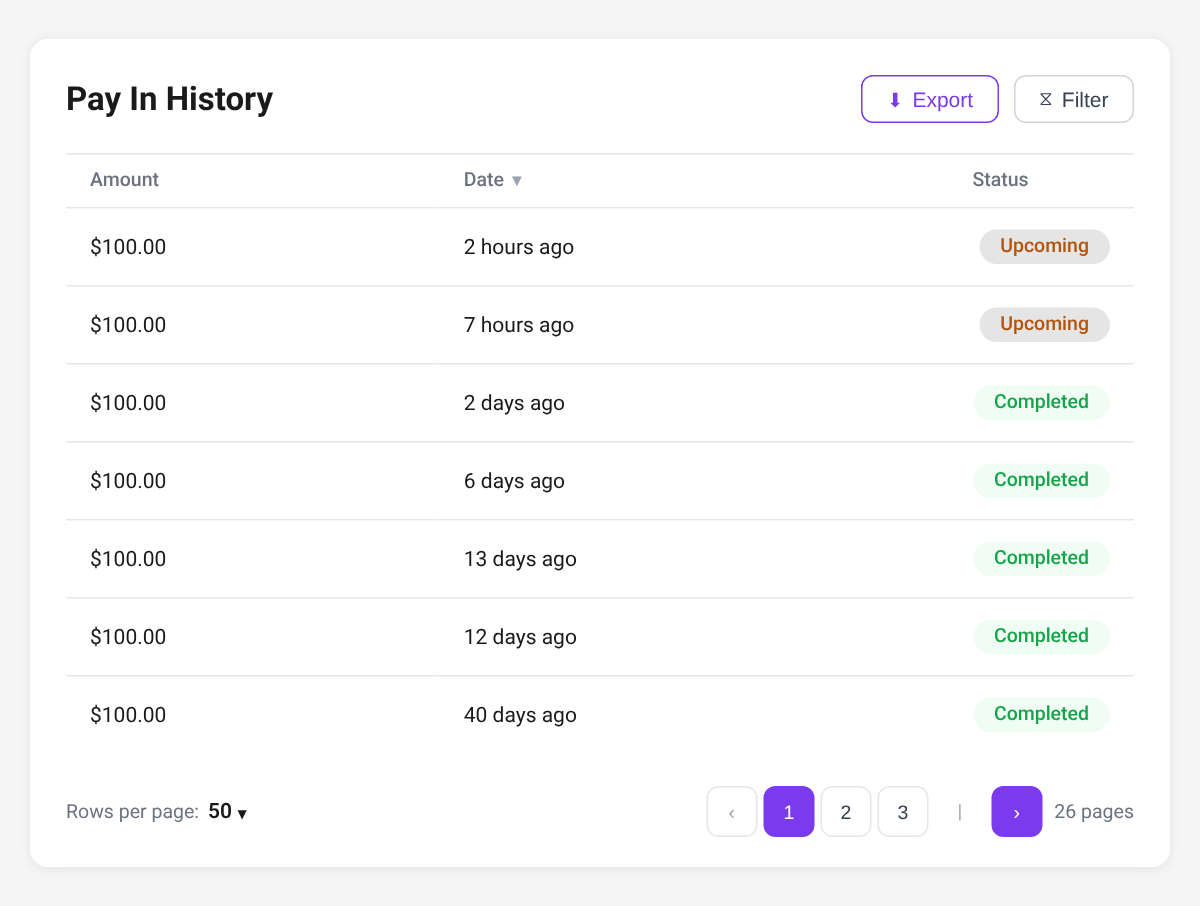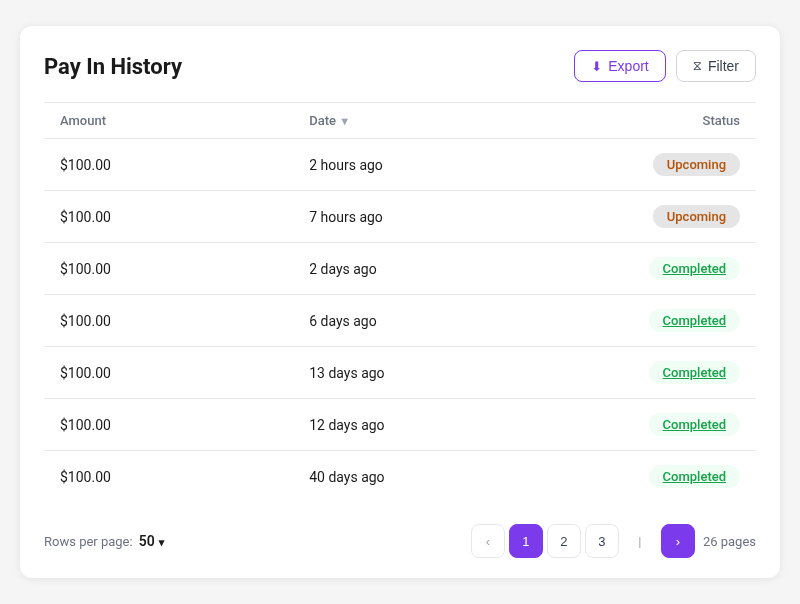--- a/index.html
+++ b/index.html
@@ -86,21 +86,20 @@
       font-size: 13px;
       font-weight: 500;
     }
     .status-upcoming {
       background: #e5e5e5;
       color: #b45309;
     }
     .status-completed {
       background: #f0fdf4;
       color: #16a34a;
-      text-decoration: underline;
     }
     .footer {
       display: flex;
       align-items: center;
       justify-content: space-between;
       margin-top: 18px;
       padding-top: 4px;
     }
     .rows-per-page {
       display: flex;
@@ -196,21 +195,21 @@
   <table class="table">
     <thead>
       <tr>
         <th class="col-amount">
           <span>Amount</span>
         </th>
         <th class="col-date">
           <span>Date</span>
           <span class="sort-icon"> ▼</span>
         </th>
-        <th class="col-status" style="text-align:right;">
+        <th class="col-status" style="text-align:center;">
           <span>Status</span>
         </th>
       </tr>
     </thead>
     <tbody id="table-body">
     <tr>
       <td class="col-amount">$100.00</td>
       <td class="col-date">2 hours ago</td>
       <td class="col-status" style="text-align:right;">
         <span class="status-badge status-upcoming">Upcoming</span>

